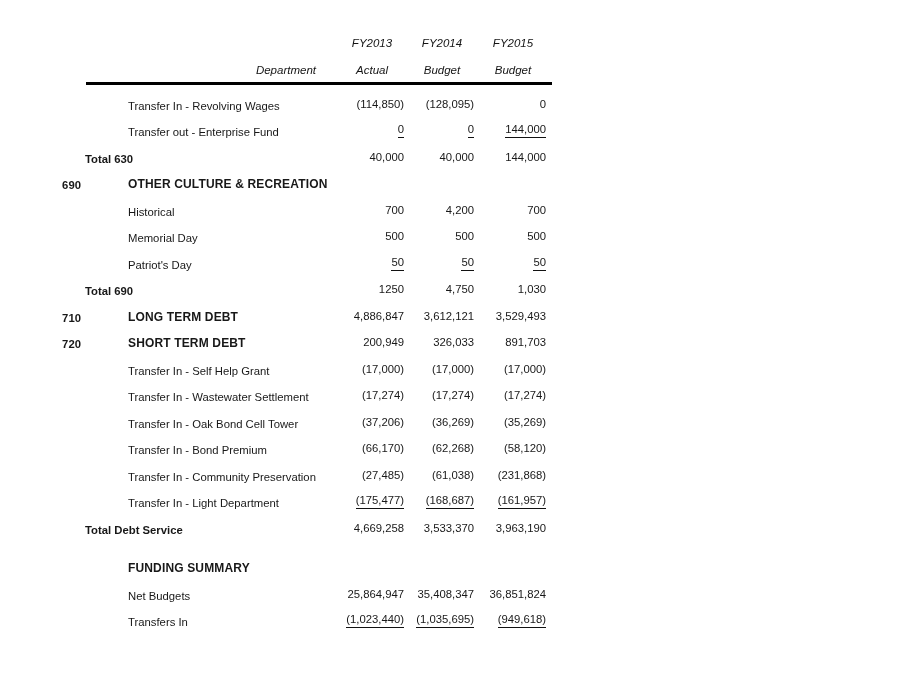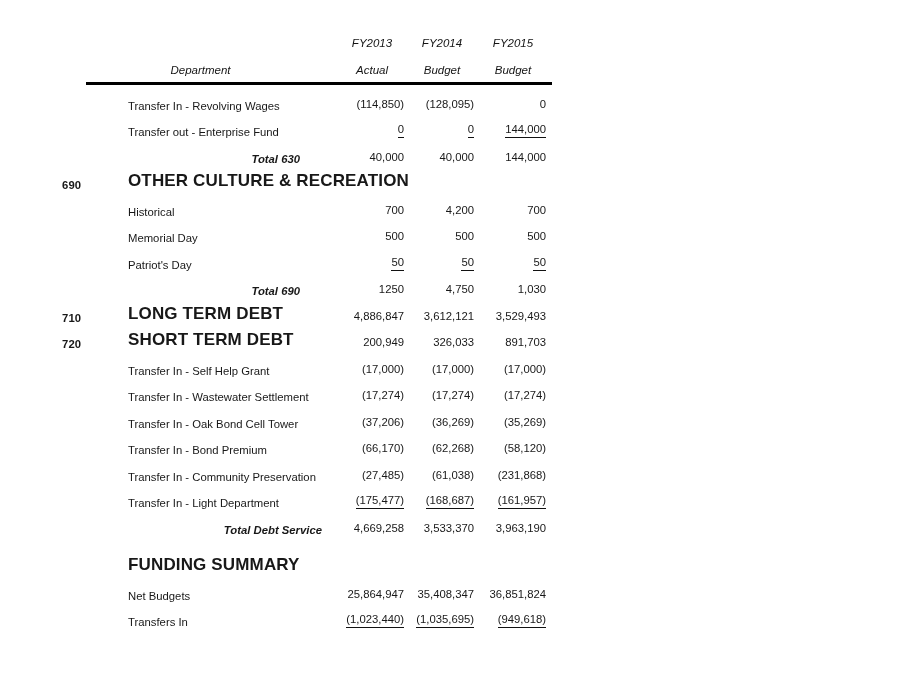--- a/index.html
+++ b/index.html
@@ -48,21 +48,21 @@
     font-style: italic;
     font-size: 11.5px;
     height: 27px;
     color: #141414;
   }
   tr.hdr-top td.num, tr.hdr-sub td.num {
     text-align: center;
     padding-right: 6px;
   }
   tr.hdr-sub td.dept {
-    text-align: center;
+    text-align: right;
     padding-right: 24px;
   }
   tr.rule td {
     height: 9px;
     padding: 0;
   }
   tr.rule td .line {
     height: 3px;
     background: #000000;
     margin-left: 34px;
@@ -91,28 +91,27 @@
     white-space: nowrap;
     font-variant-numeric: tabular-nums;
   }
   td.num.last {
     padding-right: 6px;
   }
 
   
   tr.section td.label {
     font-weight: bold;
-    font-size: 17px;
+    font-size: 12px;
     letter-spacing: 0.15px;
   }
 
   
   td.total-label {
-    text-align: right;
-    font-style: italic;
+    text-align: left;
     font-weight: bold;
     font-size: 11.3px;
     padding-right: 40px;
     white-space: nowrap;
   }
   td.total-label.wide {
     padding-right: 18px;
   }
 
   

